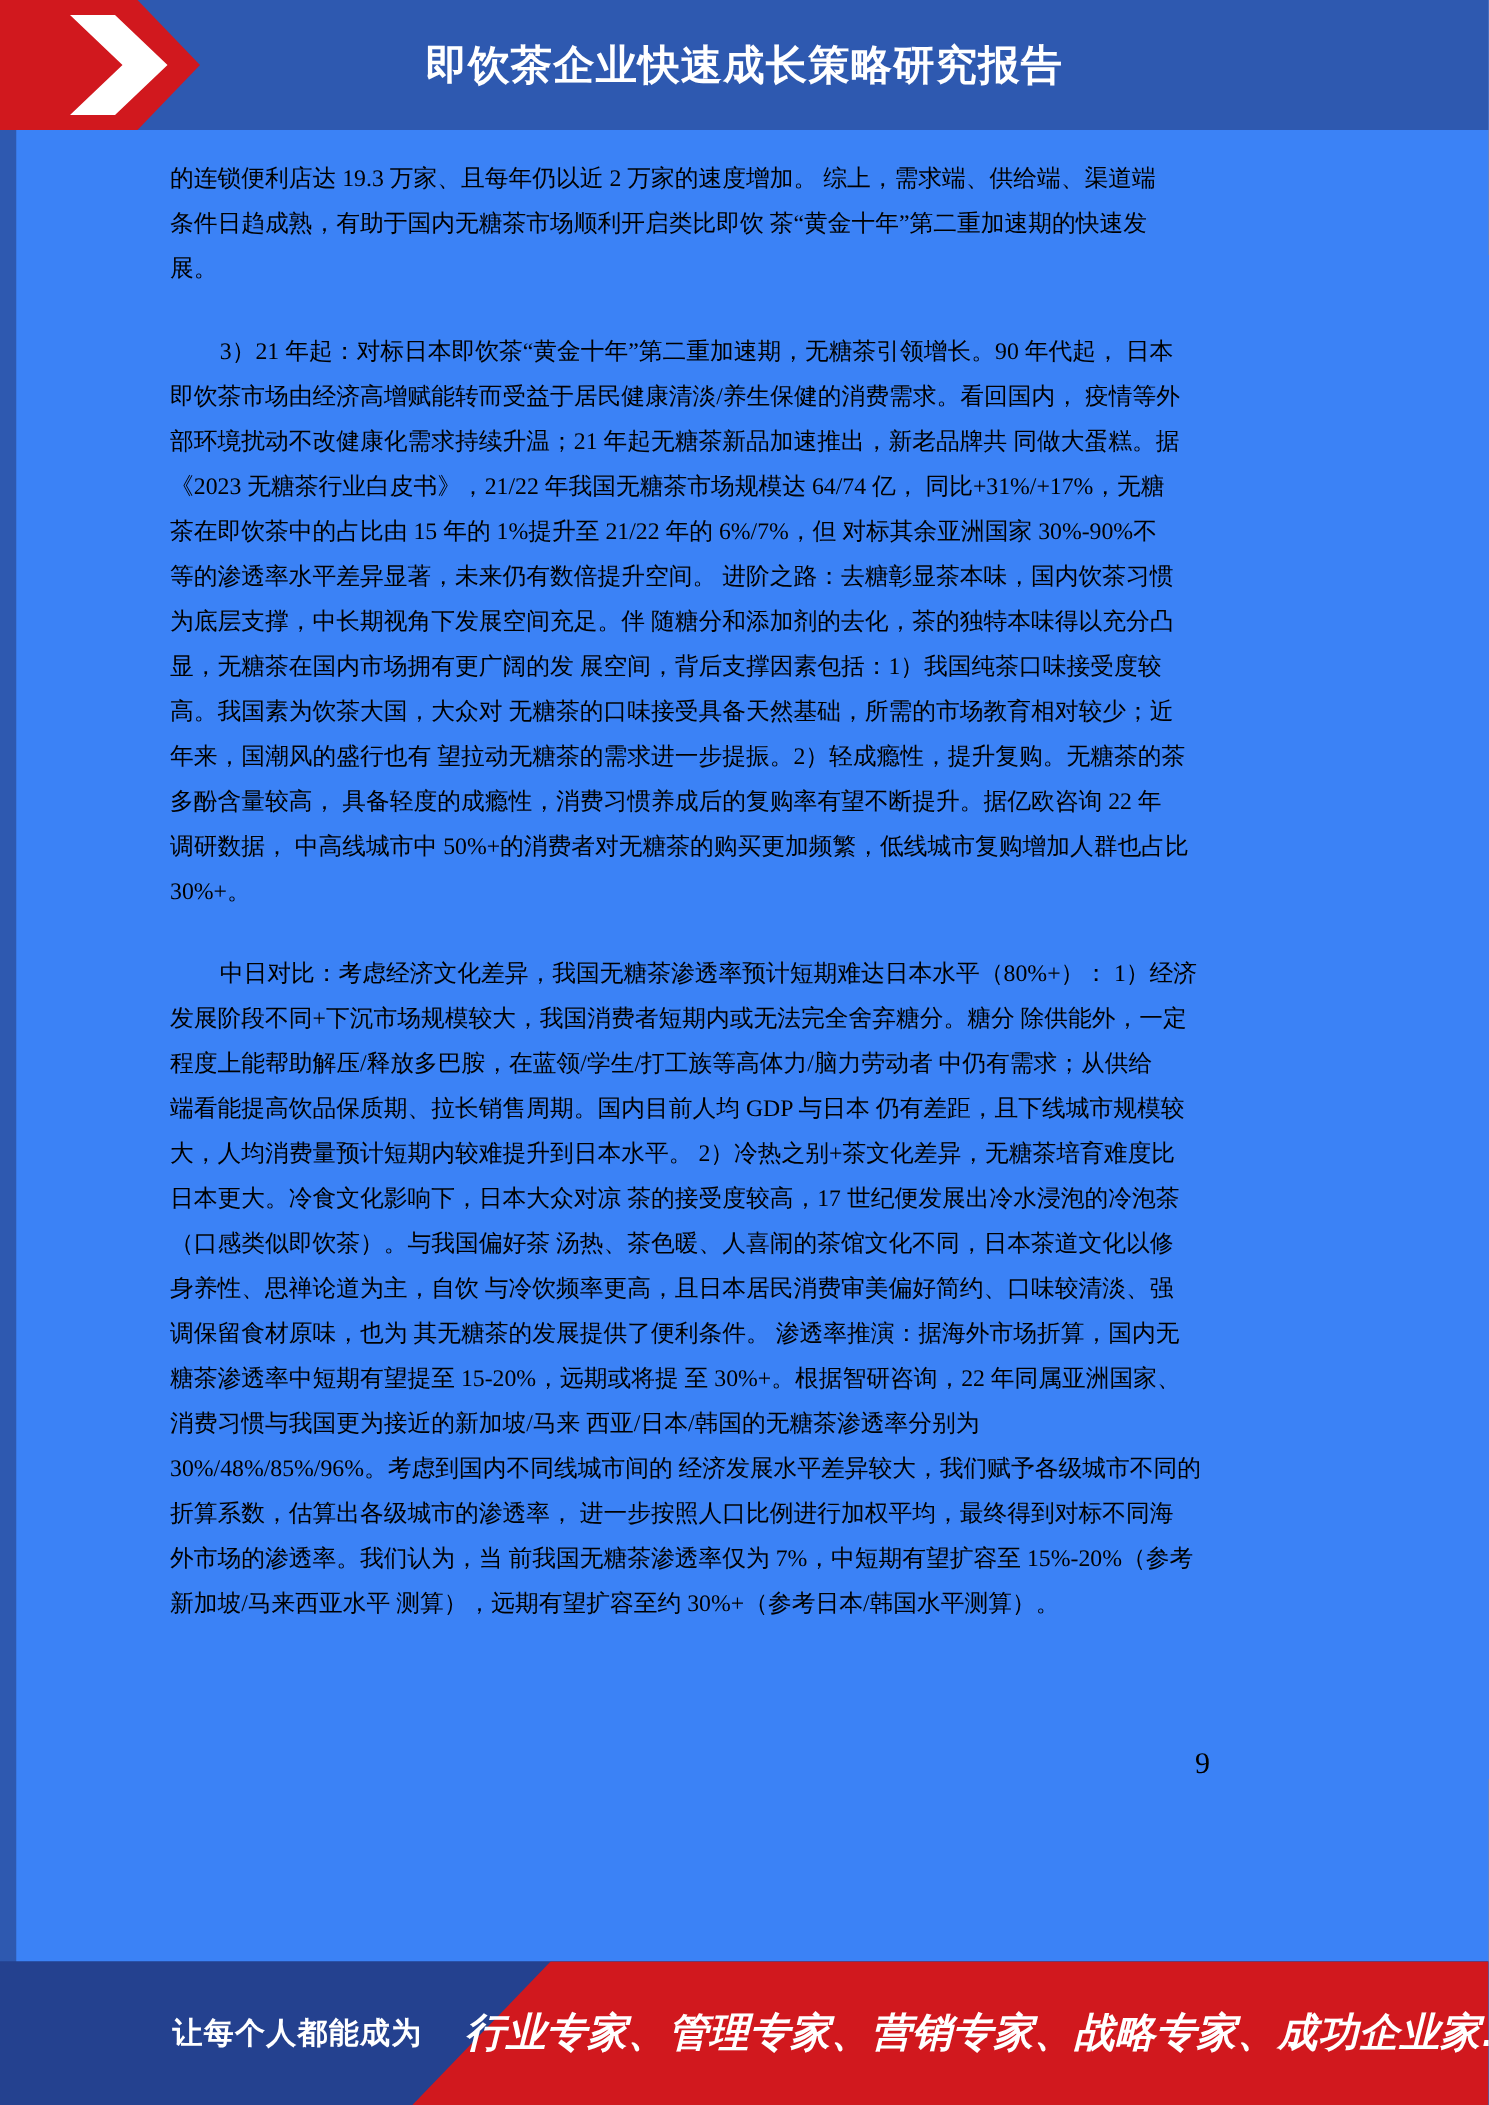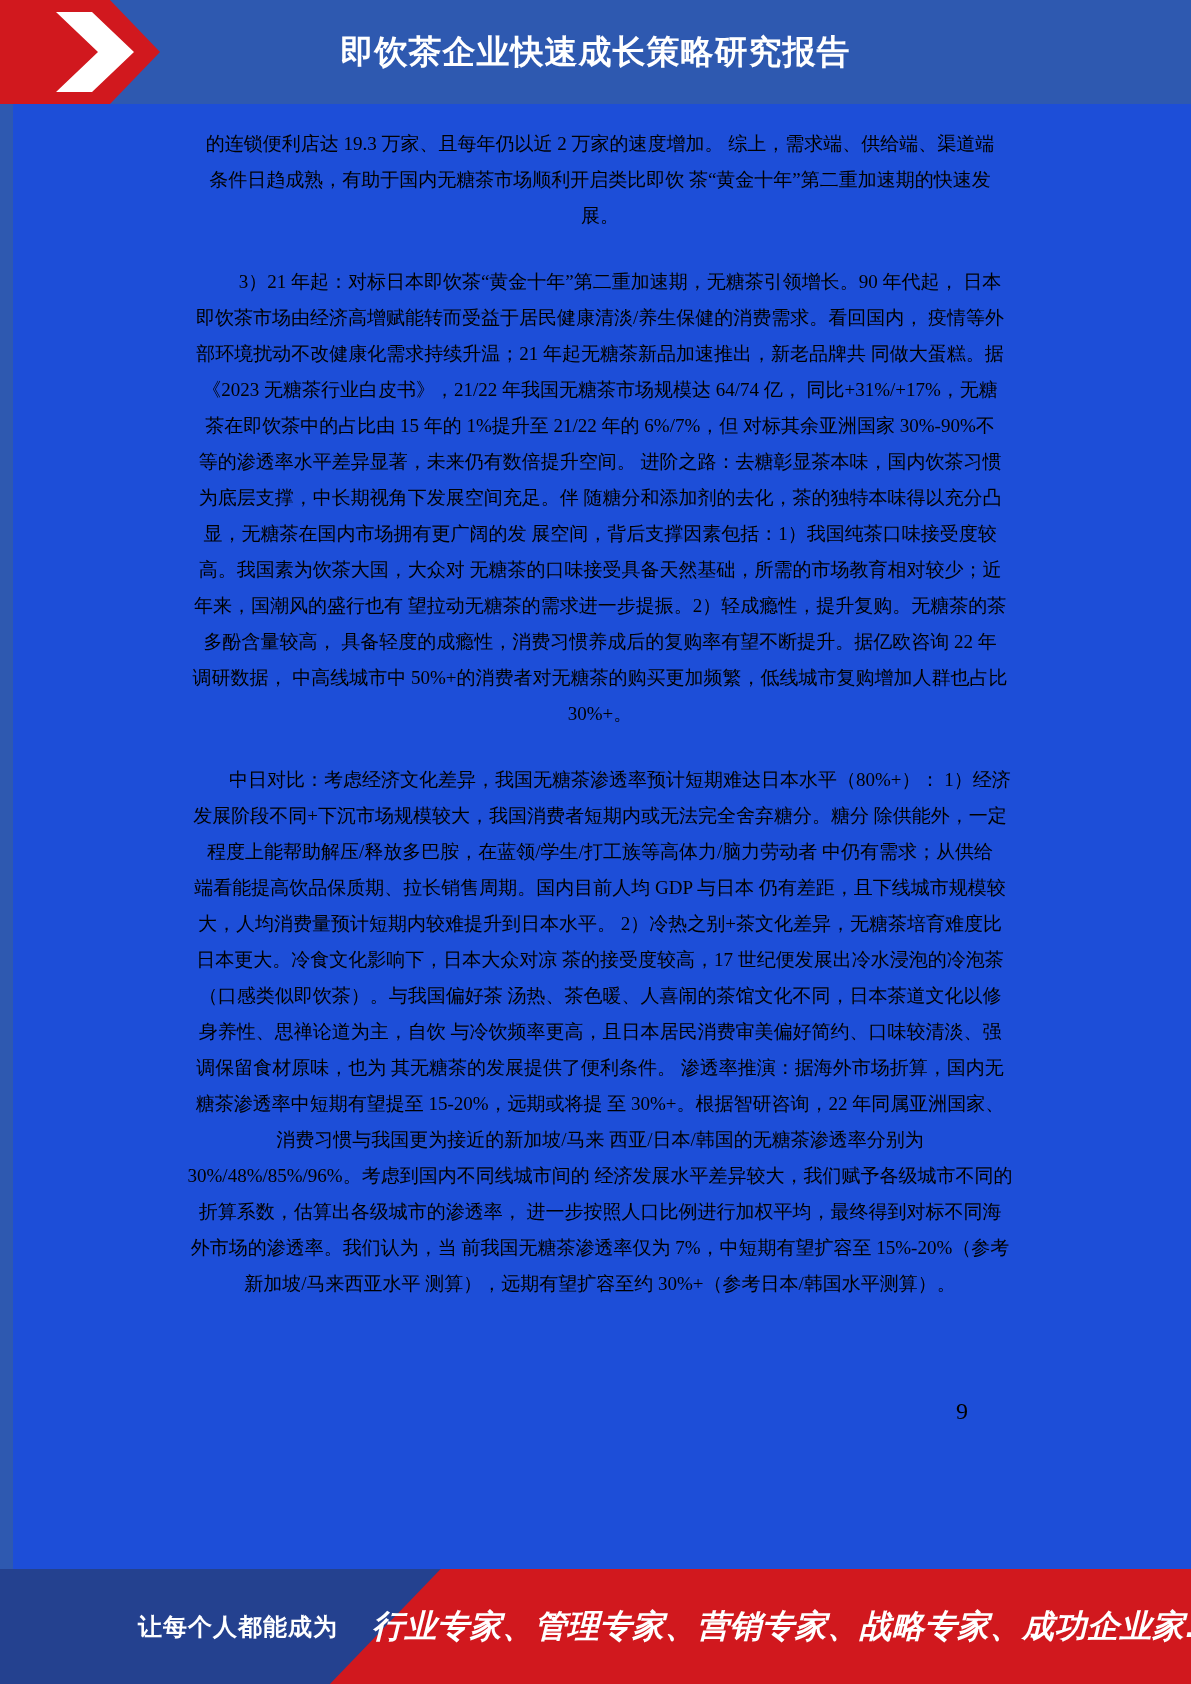--- a/index.html
+++ b/index.html
@@ -1,21 +1,21 @@
 <!DOCTYPE html>
 <html><head>
 <meta charset="utf-8">
 <style>
   html, body { margin: 0; padding: 0; background: #888; }
   .page {
     position: relative;
     width: 1191px;
     height: 1684px;
     margin: 0 auto;
-    background: #1d4ed8;
+    background: #3b82f6;
     overflow: hidden;
     font-family: "Liberation Serif", "DejaVu Serif", serif;
   }
 
   
   .header {
     position: absolute;
     top: 0; left: 0; right: 0;
     height: 104px;
     background: #2e59b0;
@@ -53,21 +53,21 @@
 
   
   .content {
     position: absolute;
     left: 136px;
     top: 126px;
     width: 928px;
     color: #000000;
     font-size: 19px;
     line-height: 36px;
-    text-align: center;
+    text-align: left;
   }
   .content p {
     margin: 0 0 30px 0;
     white-space: pre-line;
   }
   .content p.indent {
     text-indent: 2.1em;
   }
 
   

